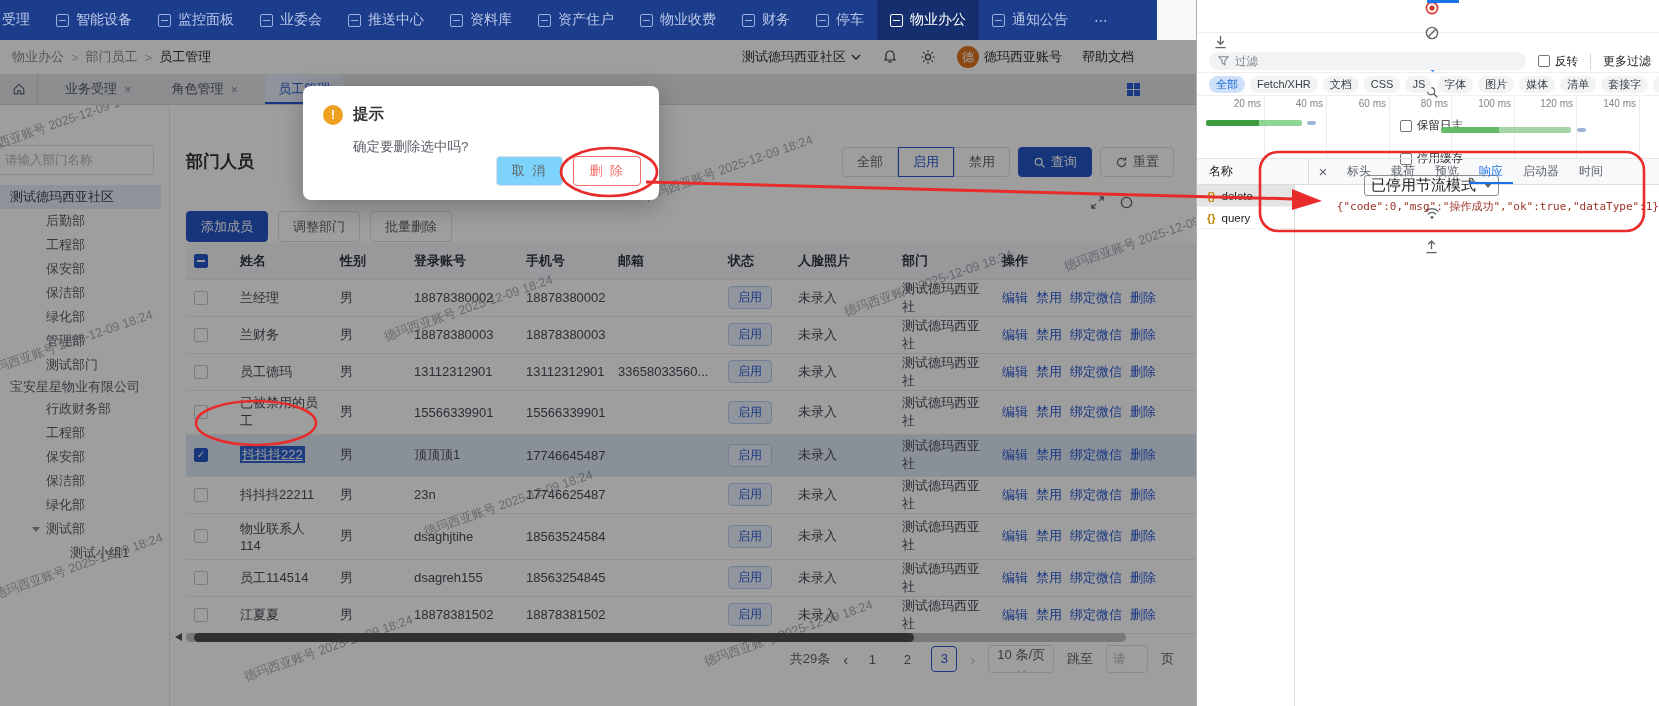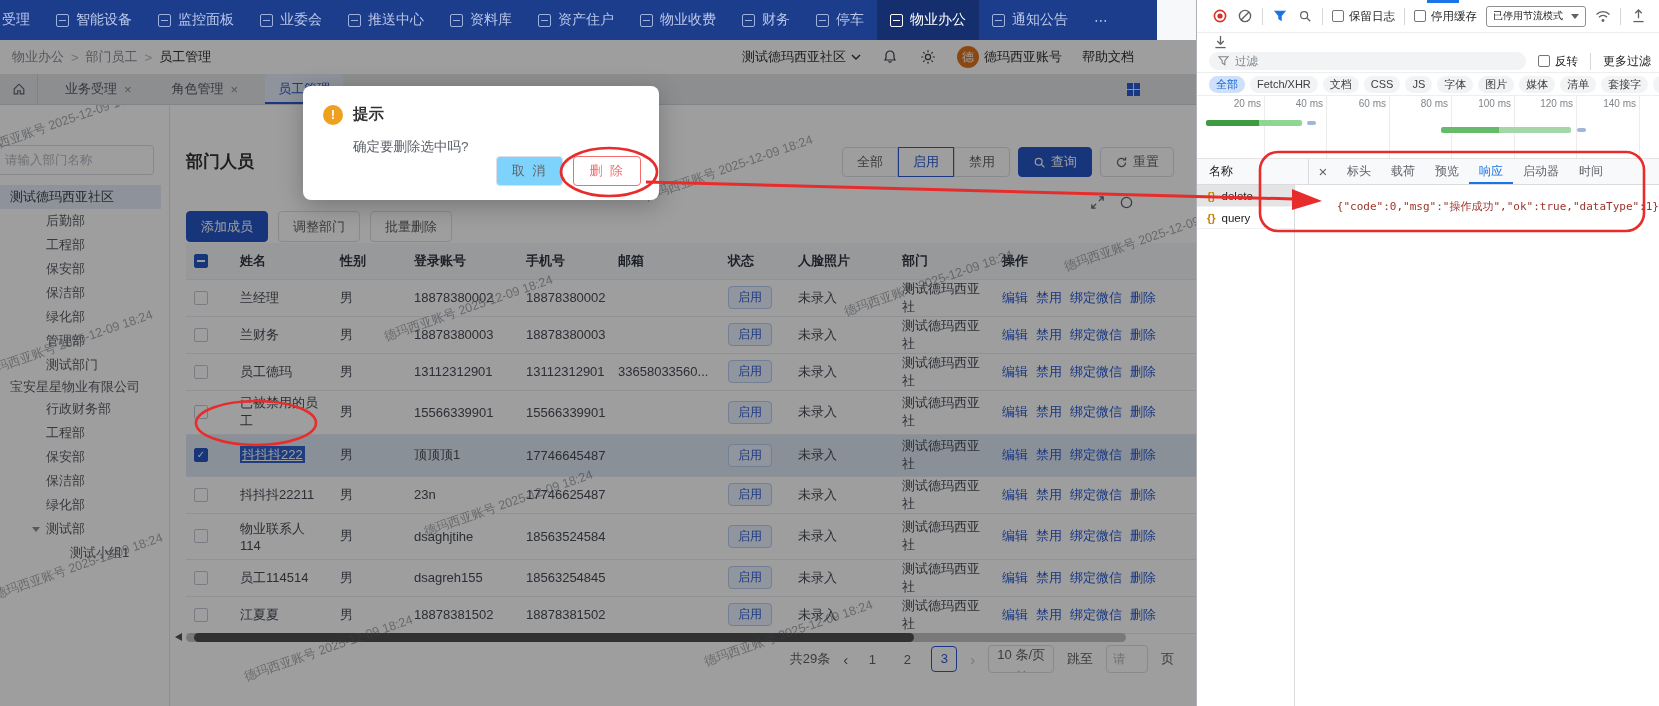--- a/index.html
+++ b/index.html
@@ -107,26 +107,26 @@
   .modal-title { font-size:15.5px; color:#303133; font-weight:bold; }
   .modal-msg { margin:13px 0 0 30px; font-size:13.5px; color:#5a5e66; }
   .modal-btns { position:absolute; right:18px; bottom:14px; display:flex; gap:10px; }
   .mbtn { height:30px; padding:0 15px; border-radius:4px; font-size:13px; cursor:pointer; display:flex; align-items:center; letter-spacing:2px; }
   .mbtn.cancel { border:1px solid #dcdfe6; color:#606266; background:#7dd3fc; }
   .mbtn.danger { border:1px solid #f56c6c; color:#f56c6c; background:#fff; }
 
   
   #devtools { position:absolute; left:1196px; top:0; width:463px; height:706px; background:#fff; border-left:1px solid #aeb2b8; font-size:12px; color:#202124; z-index:2; }
   .dt-tab-underline { position:absolute; left:230px; top:0; width:32px; height:3px; background:#1a73e8; }
-  .dt-toolbar { height:33px; display:flex; align-items:center; gap:9px; padding:0 8px 0 15px; border-bottom:1px solid #eee; }
+  .dt-toolbar { height:33px; display:flex; align-items:center; gap:9px; padding:0 8px 0 15px; border-bottom:1px solid #eee;flex-direction:column; }
   .dt-sep { width:1px; height:17px; background:#d7d7d7; }
   .dt-ic { width:16px; height:16px; display:flex; align-items:center; justify-content:center; cursor:pointer; flex:none; }
   .dt-cb { display:flex; align-items:center; gap:5px; font-size:11.5px; color:#202124; cursor:pointer; white-space:nowrap; }
   .dt-cb .box { width:12px; height:12px; border:1px solid #767676; border-radius:2px; background:#fff; }
-  .dt-select { border:1px solid #8f8f8f; border-radius:3px; height:21px; display:flex; align-items:center; gap:8px; padding:0 6px; font-size:10px; white-space:nowrap; cursor:pointer; }
+  .dt-select { border:1px solid #8f8f8f; border-radius:3px; height:21px; display:flex; align-items:center; gap:8px; padding:0 6px; font-size:15px; white-space:nowrap; cursor:pointer; }
   .dt-row2 { height:17px; display:flex; align-items:center; padding-left:15px; }
   .dt-filter { height:23px; display:flex; align-items:center; gap:12px; padding:0 8px 0 12px; border-bottom:1px solid #eee; }
   .dt-filter-pill { width:330px; height:18px; background:#f1f3f4; border-radius:10px; display:flex; align-items:center; gap:6px; padding:0 9px; color:#80868b; font-size:11.5px; }
   .dt-more { color:#202124; white-space:nowrap; cursor:pointer; }
   .dt-chips { height:23px; display:flex; align-items:center; gap:5px; padding:0 4px 0 12px; border-bottom:1px solid #eee; overflow:hidden; }
   .chip { height:17px; border-radius:9px; background:#f1f3f4; color:#3c4043; font-size:11px; padding:0 7px; display:flex; align-items:center; cursor:pointer; white-space:nowrap; }
   .chip.on { background:#cfe0fb; color:#1967d2; }
   .dt-wf { position:relative; height:63px; border-bottom:1px solid #e3e3e3; overflow:hidden;padding-left:13px; }
   .dt-grid { position:absolute; top:0; bottom:0; width:1px; background:#ececec; }
   .dt-tick { position:absolute; top:2px; width:60px; text-align:right; font-size:10px; color:#80868b; }

